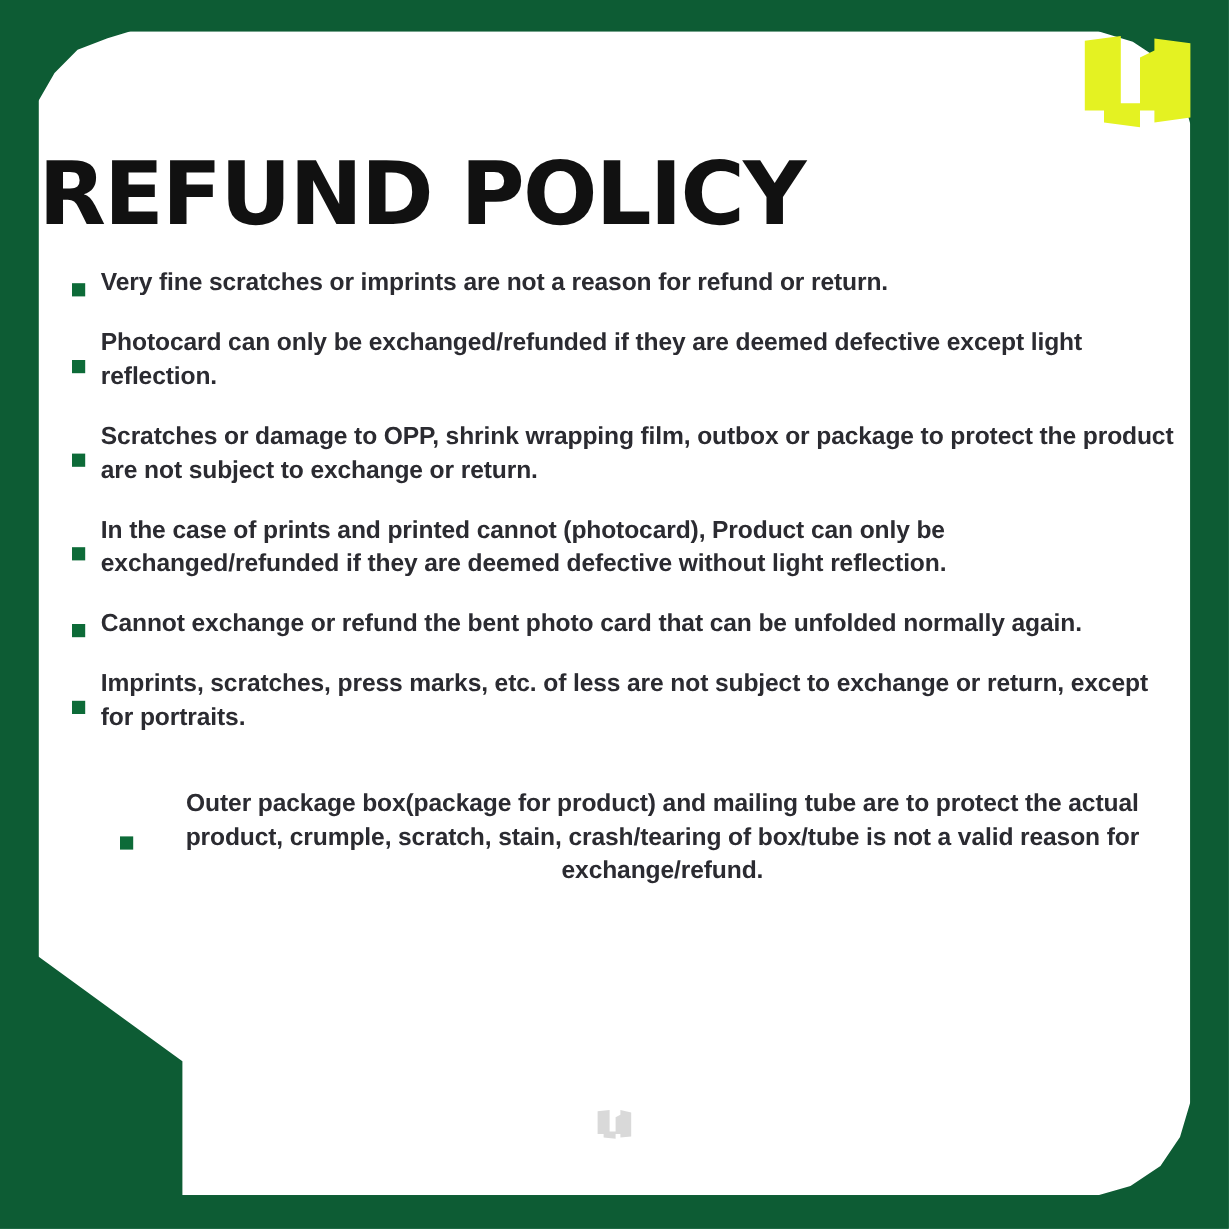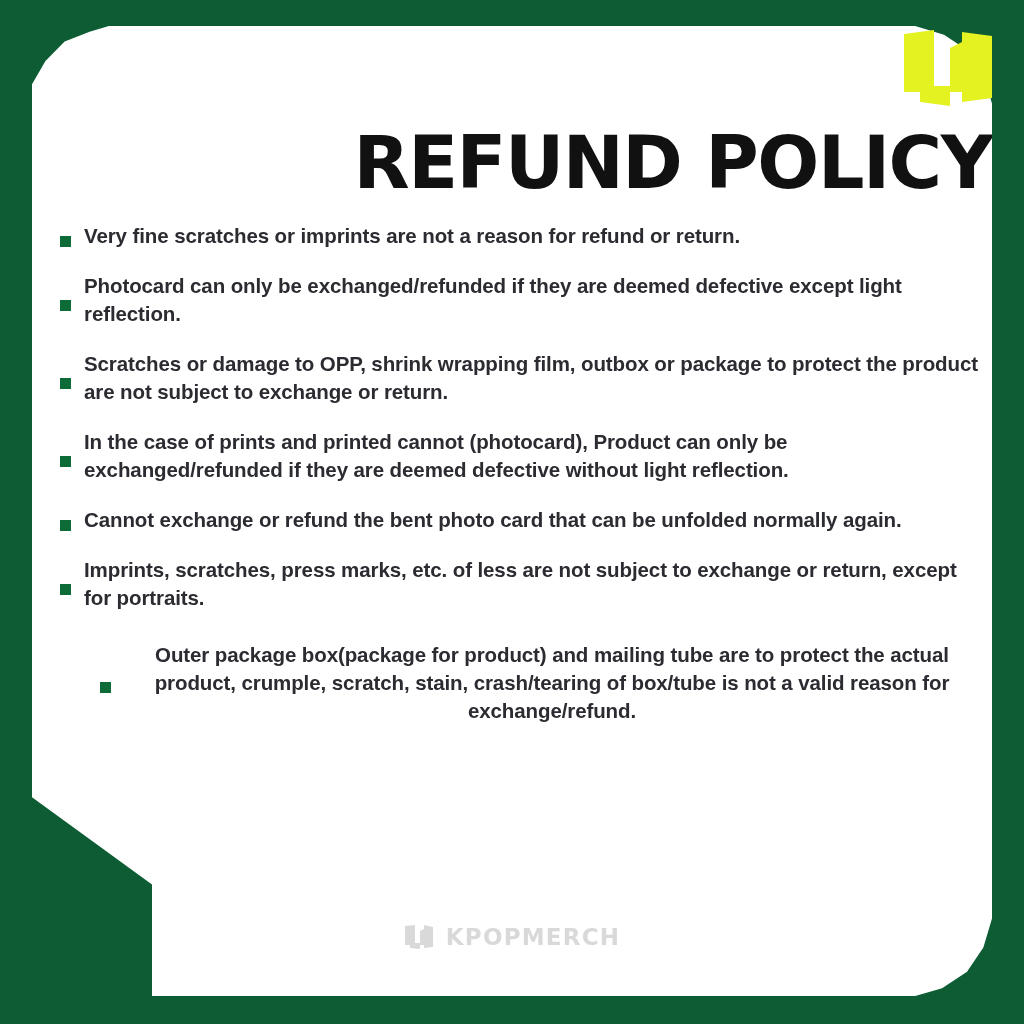--- a/index.html
+++ b/index.html
@@ -58,21 +58,21 @@
     top: 0;
     width: 960px;
     height: 970px;
   }
 
   .title {
     position: absolute;
     top: 98px;
     left: 0;
     width: 960px;
-    text-align: right;
+    text-align: left;
     font-size: 73px;
     line-height: 78px;
     font-weight: bold;
     letter-spacing: -1.5px;
     color: #111111;
     font-family: "DejaVu Sans", sans-serif;
   }
 
   .list {
     position: absolute;
@@ -100,21 +100,21 @@
     font-size: 20.5px;
     line-height: 28px;
     font-weight: bold;
     color: #2b2b31;
     letter-spacing: -0.1px;
   }
 
   
   .item.note {
     margin-left: 40px;
-    margin-top: 29px;
+    margin-top: 44px;
   }
   .item.note .item-text {
     text-align: center;
   }
   .item.note .bullet {
     margin-top: 9px;
   }
 
   .footer {
     position: absolute;
@@ -193,19 +193,18 @@
         </div>
 
       </div>
 
       <div class="footer">
         <span class="footer-logo">
           <svg viewBox="0 0 30 26" width="30" height="26" aria-hidden="true">
             <path d="M1 2 L11 1 L11 19 L16 19 L16 7 L20 5 L20 1 L29 3 L29 23 L20 24 L20 21 L16 21 L16 25 L6 24 L6 21 L1 21 Z" fill="#d9d9d9"></path>
           </svg>
         </span>
-        <span class="footer-text">KPOPMERCH</span>
       </div>
 
     </div>
   </div>
 
 </div>
 
 </body></html>

